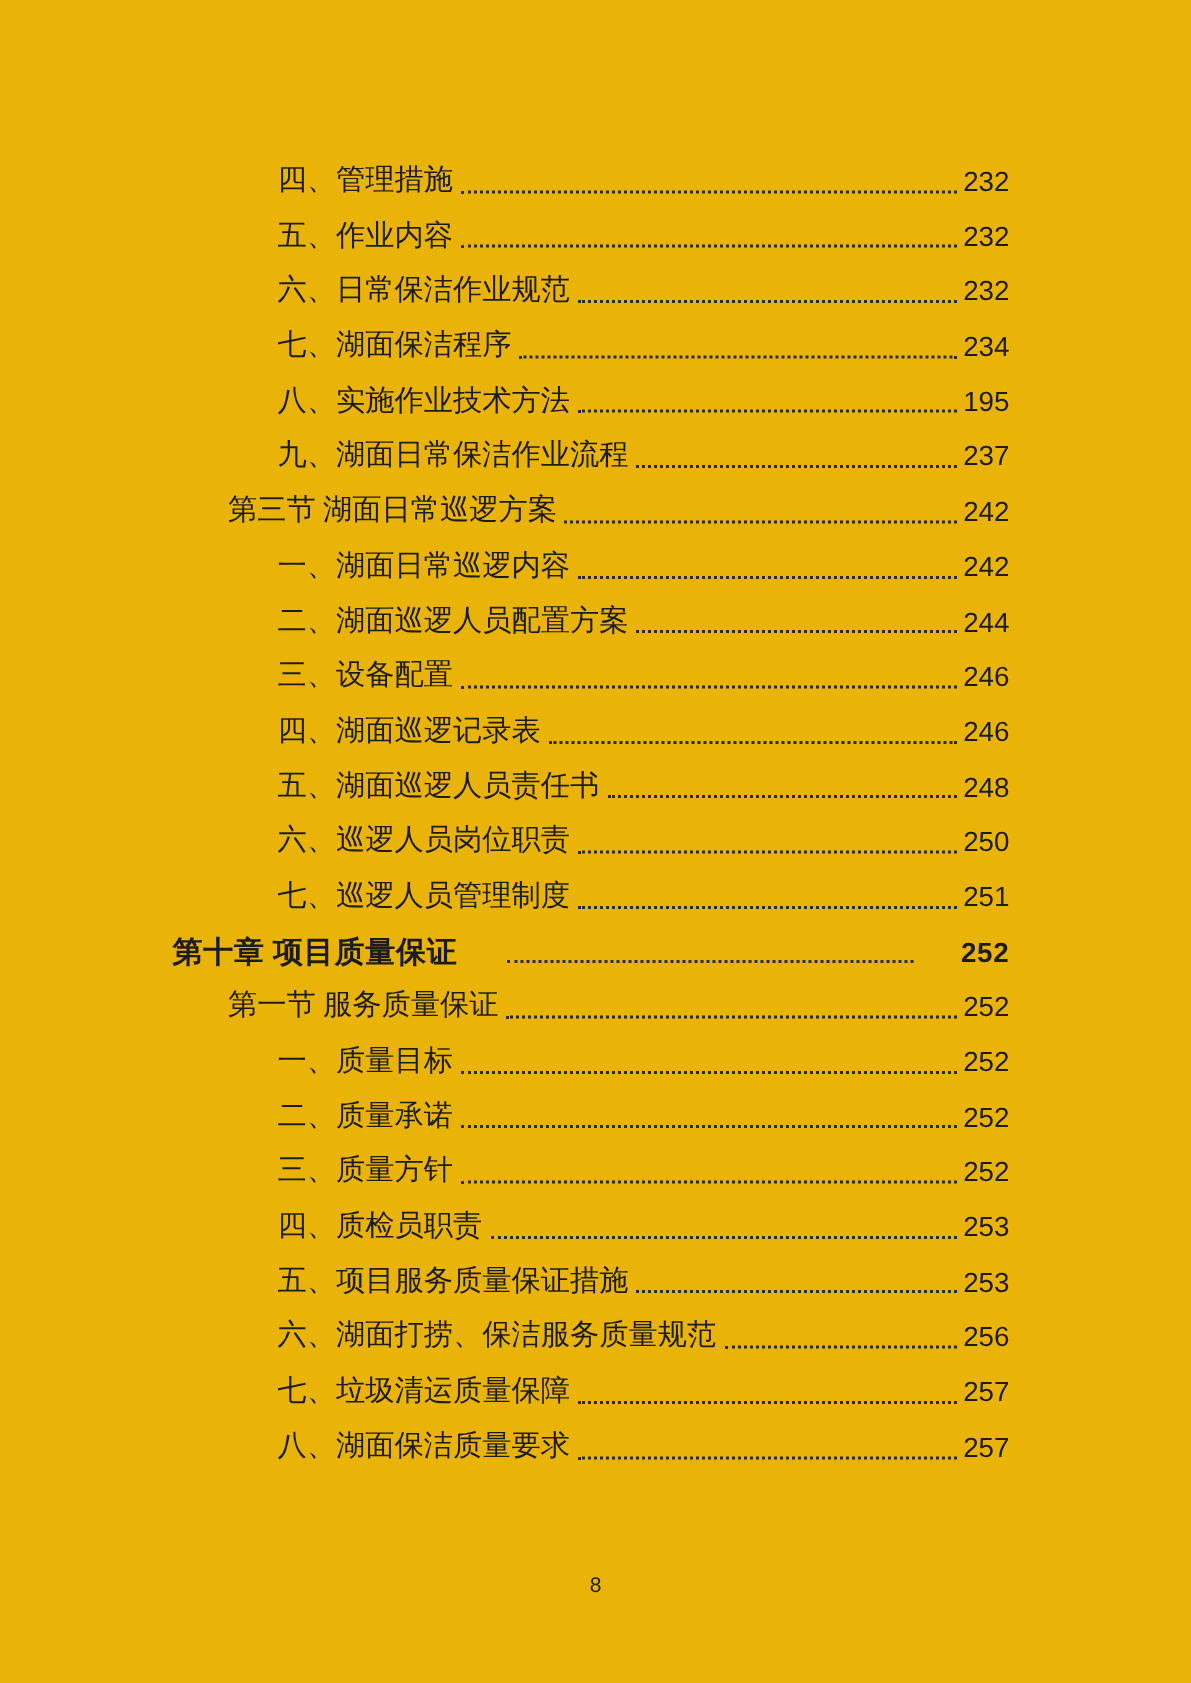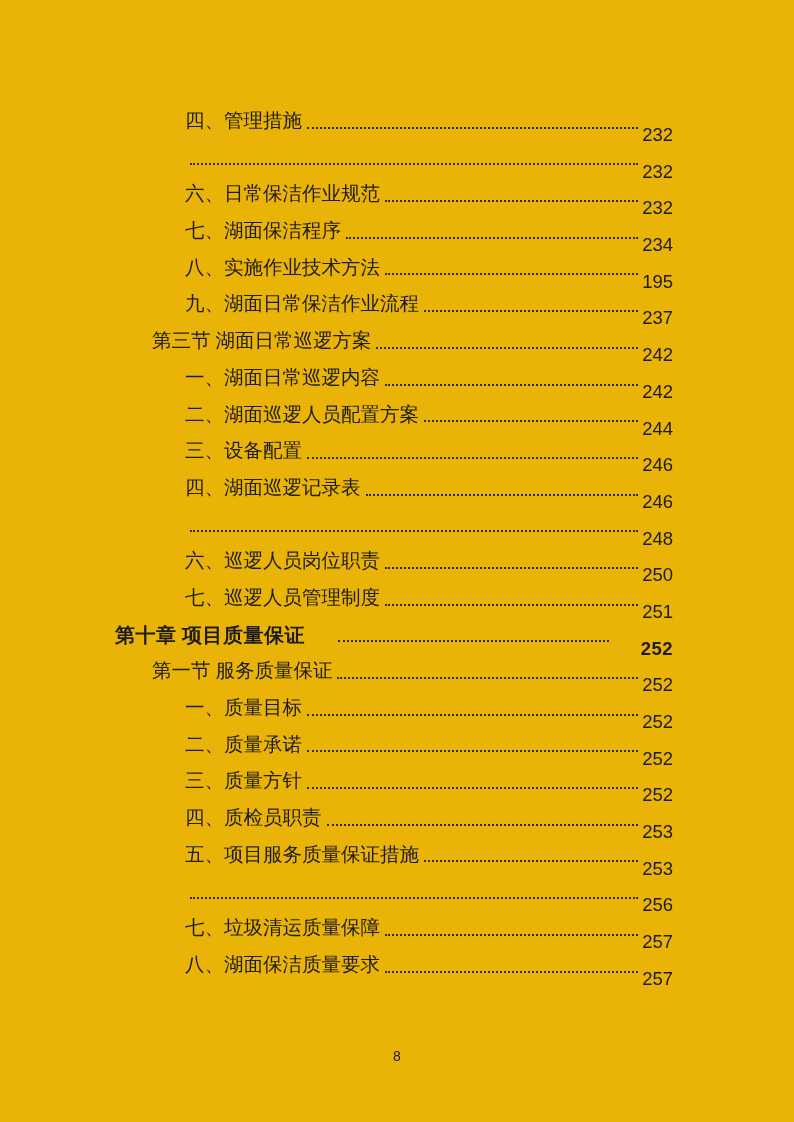--- a/index.html
+++ b/index.html
@@ -46,21 +46,20 @@
     left: 0;
     right: 0;
     bottom: 11px;
     border-bottom: 2.2px dotted #2b2b2b;
   }
   .chapter .leader::after { border-bottom-width: 2.6px; }
   .toc-num {
     flex: 0 0 auto;
     font-family: "Liberation Sans", "DejaVu Sans", sans-serif;
     font-size: 18.5px;
-    margin-top: 14px;
   }
   .chapter .toc-num { font-weight: 700; }
   .footer {
     position: absolute;
     left: 0;
     right: 0;
     top: 1048px;
     text-align: center;
     font-family: "Liberation Sans", "DejaVu Sans", sans-serif;
     font-size: 14px;
@@ -73,20 +72,21 @@
 <div class="page">
   <div class="toc">
 
     <div class="toc-row item">
       <span class="toc-label">四、管理措施</span>
       <span class="leader"></span>
       <span class="toc-num">232</span>
     </div>
 
     <div class="toc-row item">
+      <span class="toc-label">五、作业内容</span>
       <span class="leader"></span>
       <span class="toc-num">232</span>
     </div>
 
     <div class="toc-row item">
       <span class="toc-label">六、日常保洁作业规范</span>
       <span class="leader"></span>
       <span class="toc-num">232</span>
     </div>
 
@@ -132,20 +132,21 @@
       <span class="toc-num">246</span>
     </div>
 
     <div class="toc-row item">
       <span class="toc-label">四、湖面巡逻记录表</span>
       <span class="leader"></span>
       <span class="toc-num">246</span>
     </div>
 
     <div class="toc-row item">
+      <span class="toc-label">五、湖面巡逻人员责任书</span>
       <span class="leader"></span>
       <span class="toc-num">248</span>
     </div>
 
     <div class="toc-row item">
       <span class="toc-label">六、巡逻人员岗位职责</span>
       <span class="leader"></span>
       <span class="toc-num">250</span>
     </div>
 
@@ -191,20 +192,21 @@
       <span class="toc-num">253</span>
     </div>
 
     <div class="toc-row item">
       <span class="toc-label">五、项目服务质量保证措施</span>
       <span class="leader"></span>
       <span class="toc-num">253</span>
     </div>
 
     <div class="toc-row item">
+      <span class="toc-label">六、湖面打捞、保洁服务质量规范</span>
       <span class="leader"></span>
       <span class="toc-num">256</span>
     </div>
 
     <div class="toc-row item">
       <span class="toc-label">七、垃圾清运质量保障</span>
       <span class="leader"></span>
       <span class="toc-num">257</span>
     </div>
 

